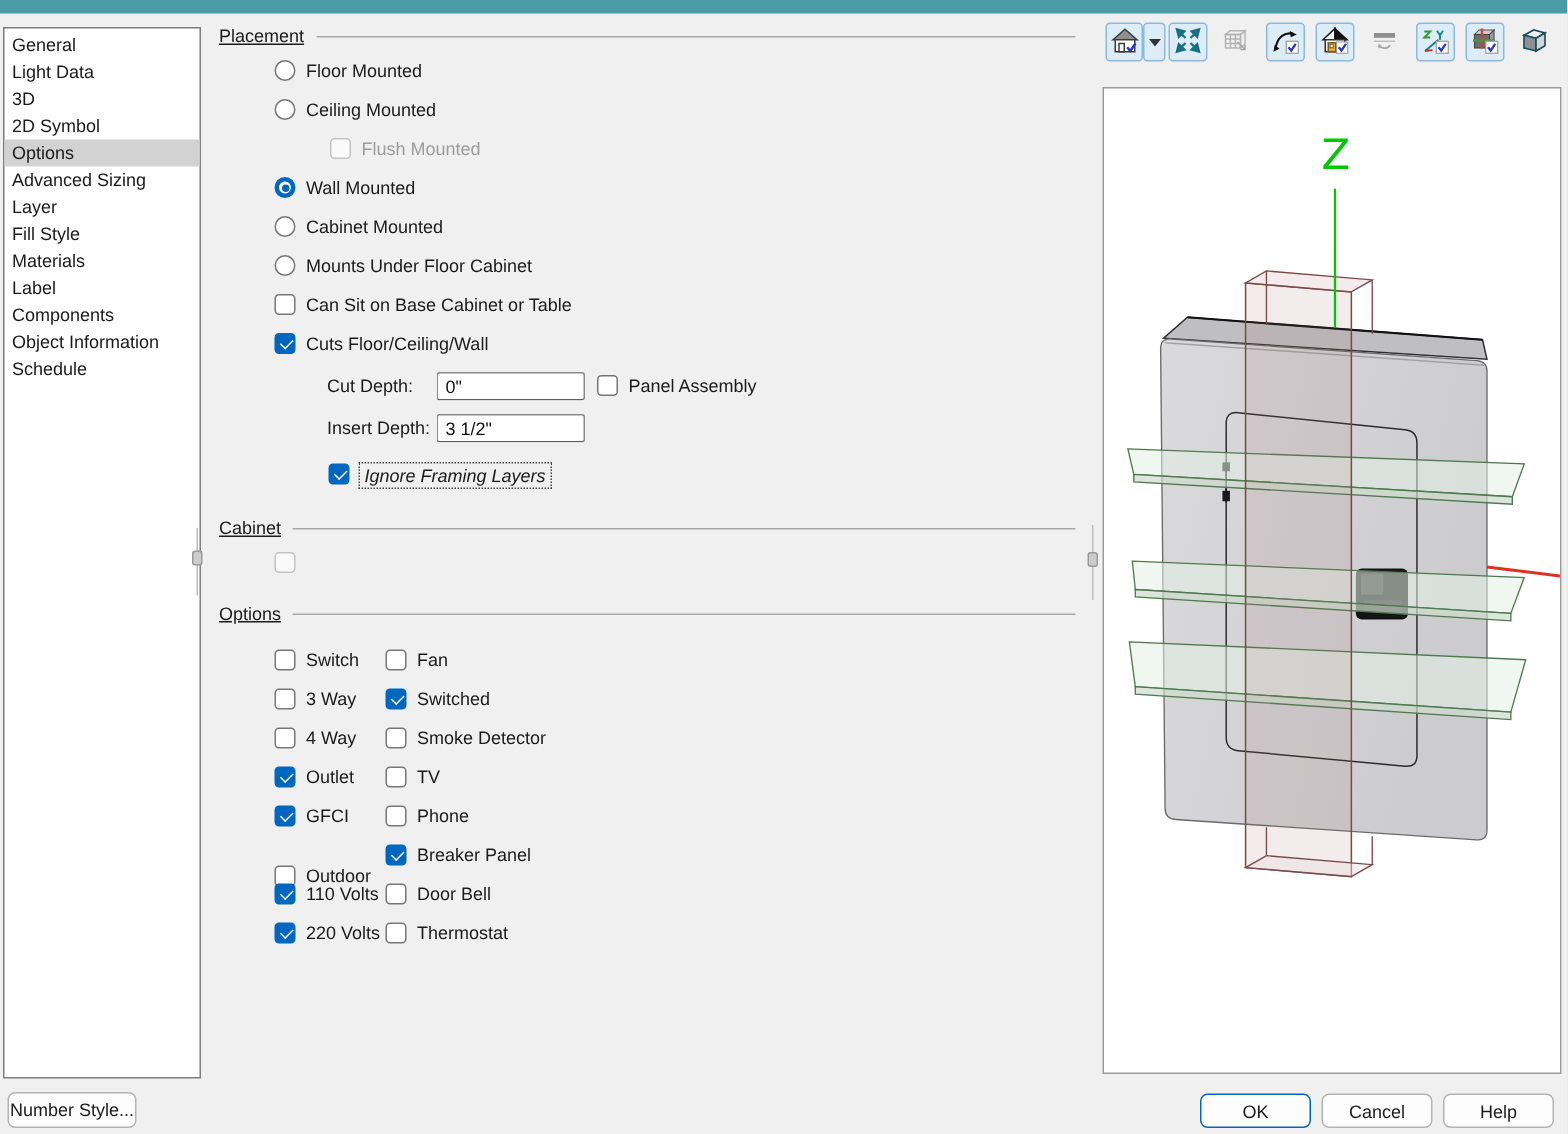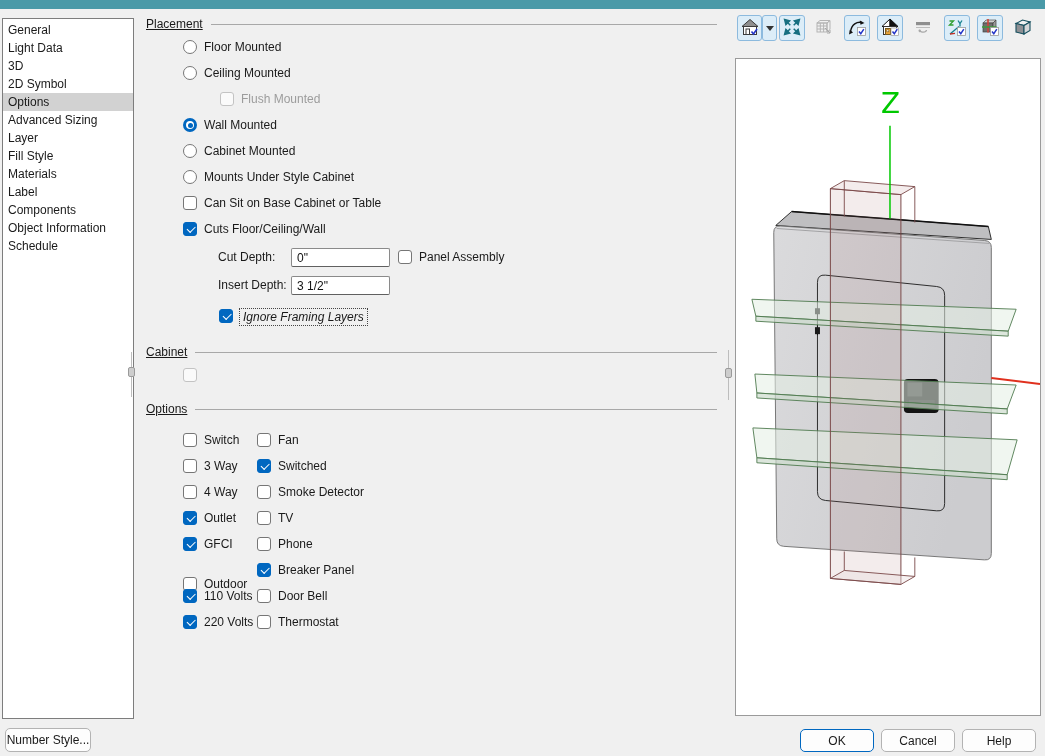--- a/index.html
+++ b/index.html
@@ -93,21 +93,21 @@
   <div class="row" style="left:183px;top:118px">
     <span class="radio checked"></span>
     <span class="lbl">Wall Mounted</span>
   </div>
   <div class="row" style="left:183px;top:144px">
     <span class="radio"></span>
     <span class="lbl">Cabinet Mounted</span>
   </div>
   <div class="row" style="left:183px;top:170px">
     <span class="radio"></span>
-    <span class="lbl">Mounts Under Style Cabinet</span>
+    <span class="lbl">Mounts Under Floor Cabinet</span>
   </div>
   <div class="row" style="left:183px;top:196px">
     <span class="cb"></span>
     <span class="lbl">Can Sit on Base Cabinet or Table</span>
   </div>
   <div class="row" style="left:183px;top:222px">
     <span class="cb checked"></span>
     <span class="lbl">Cuts Floor/Ceiling/Wall</span>
   </div>
 

